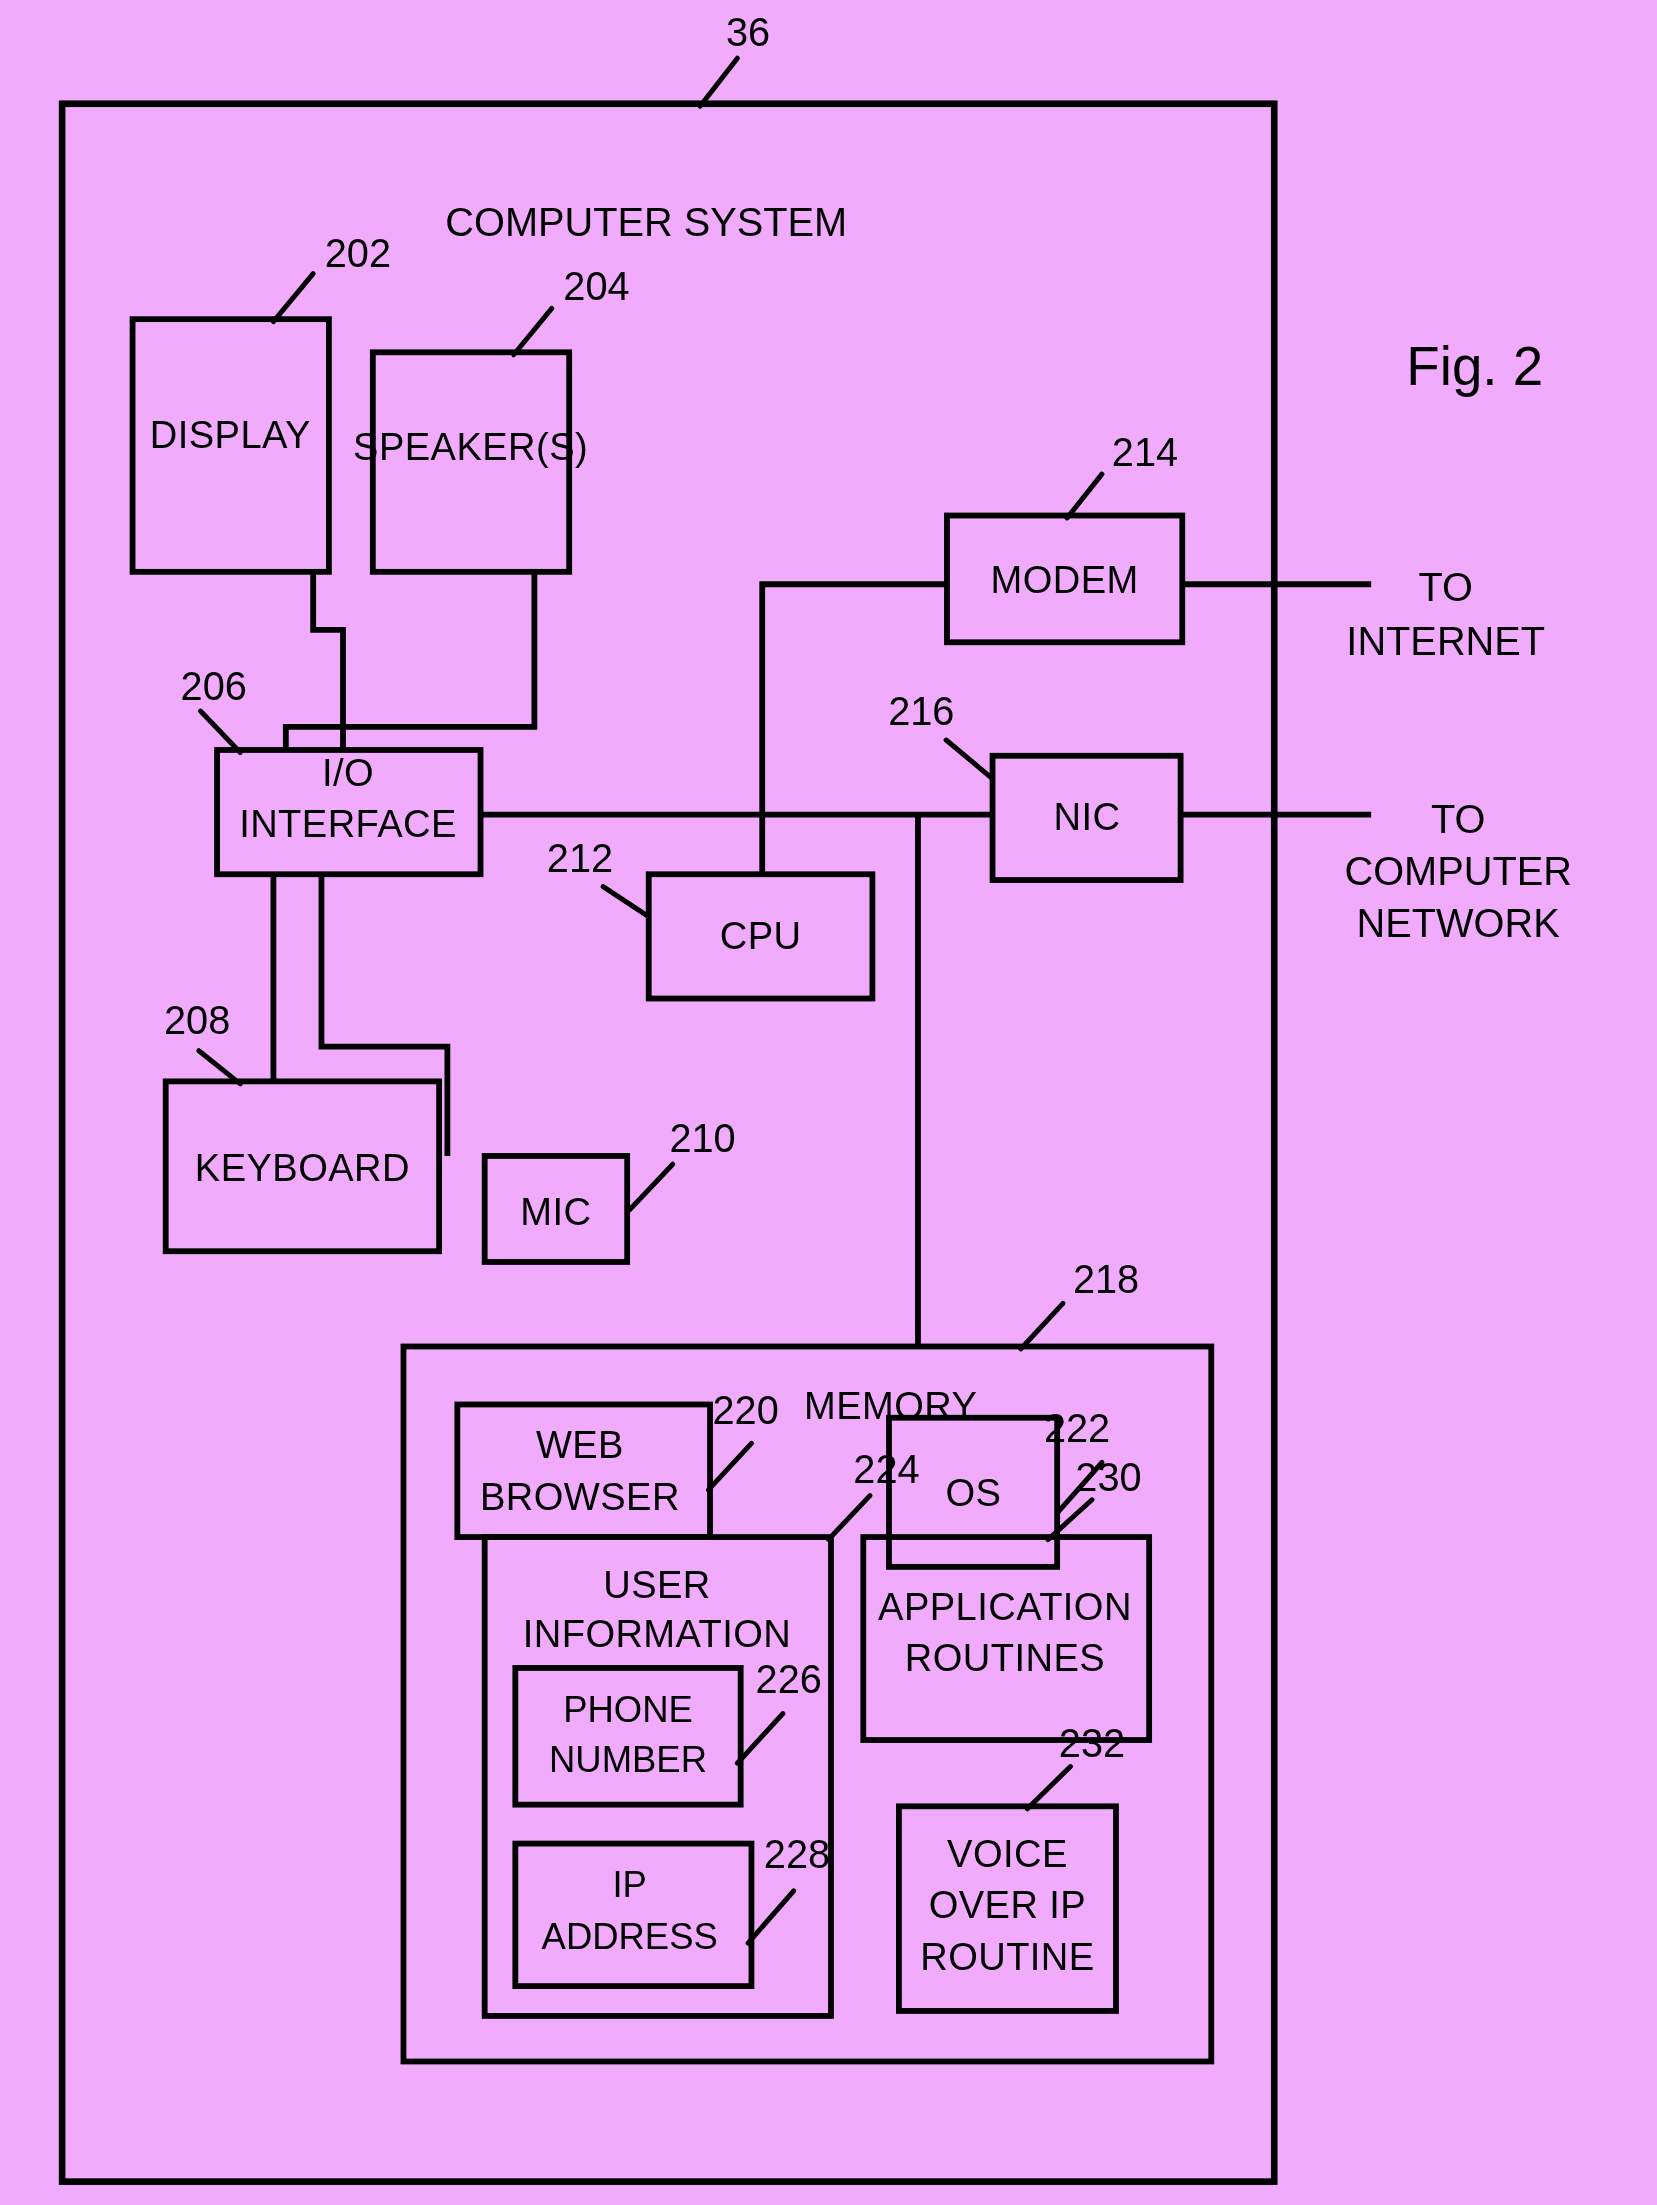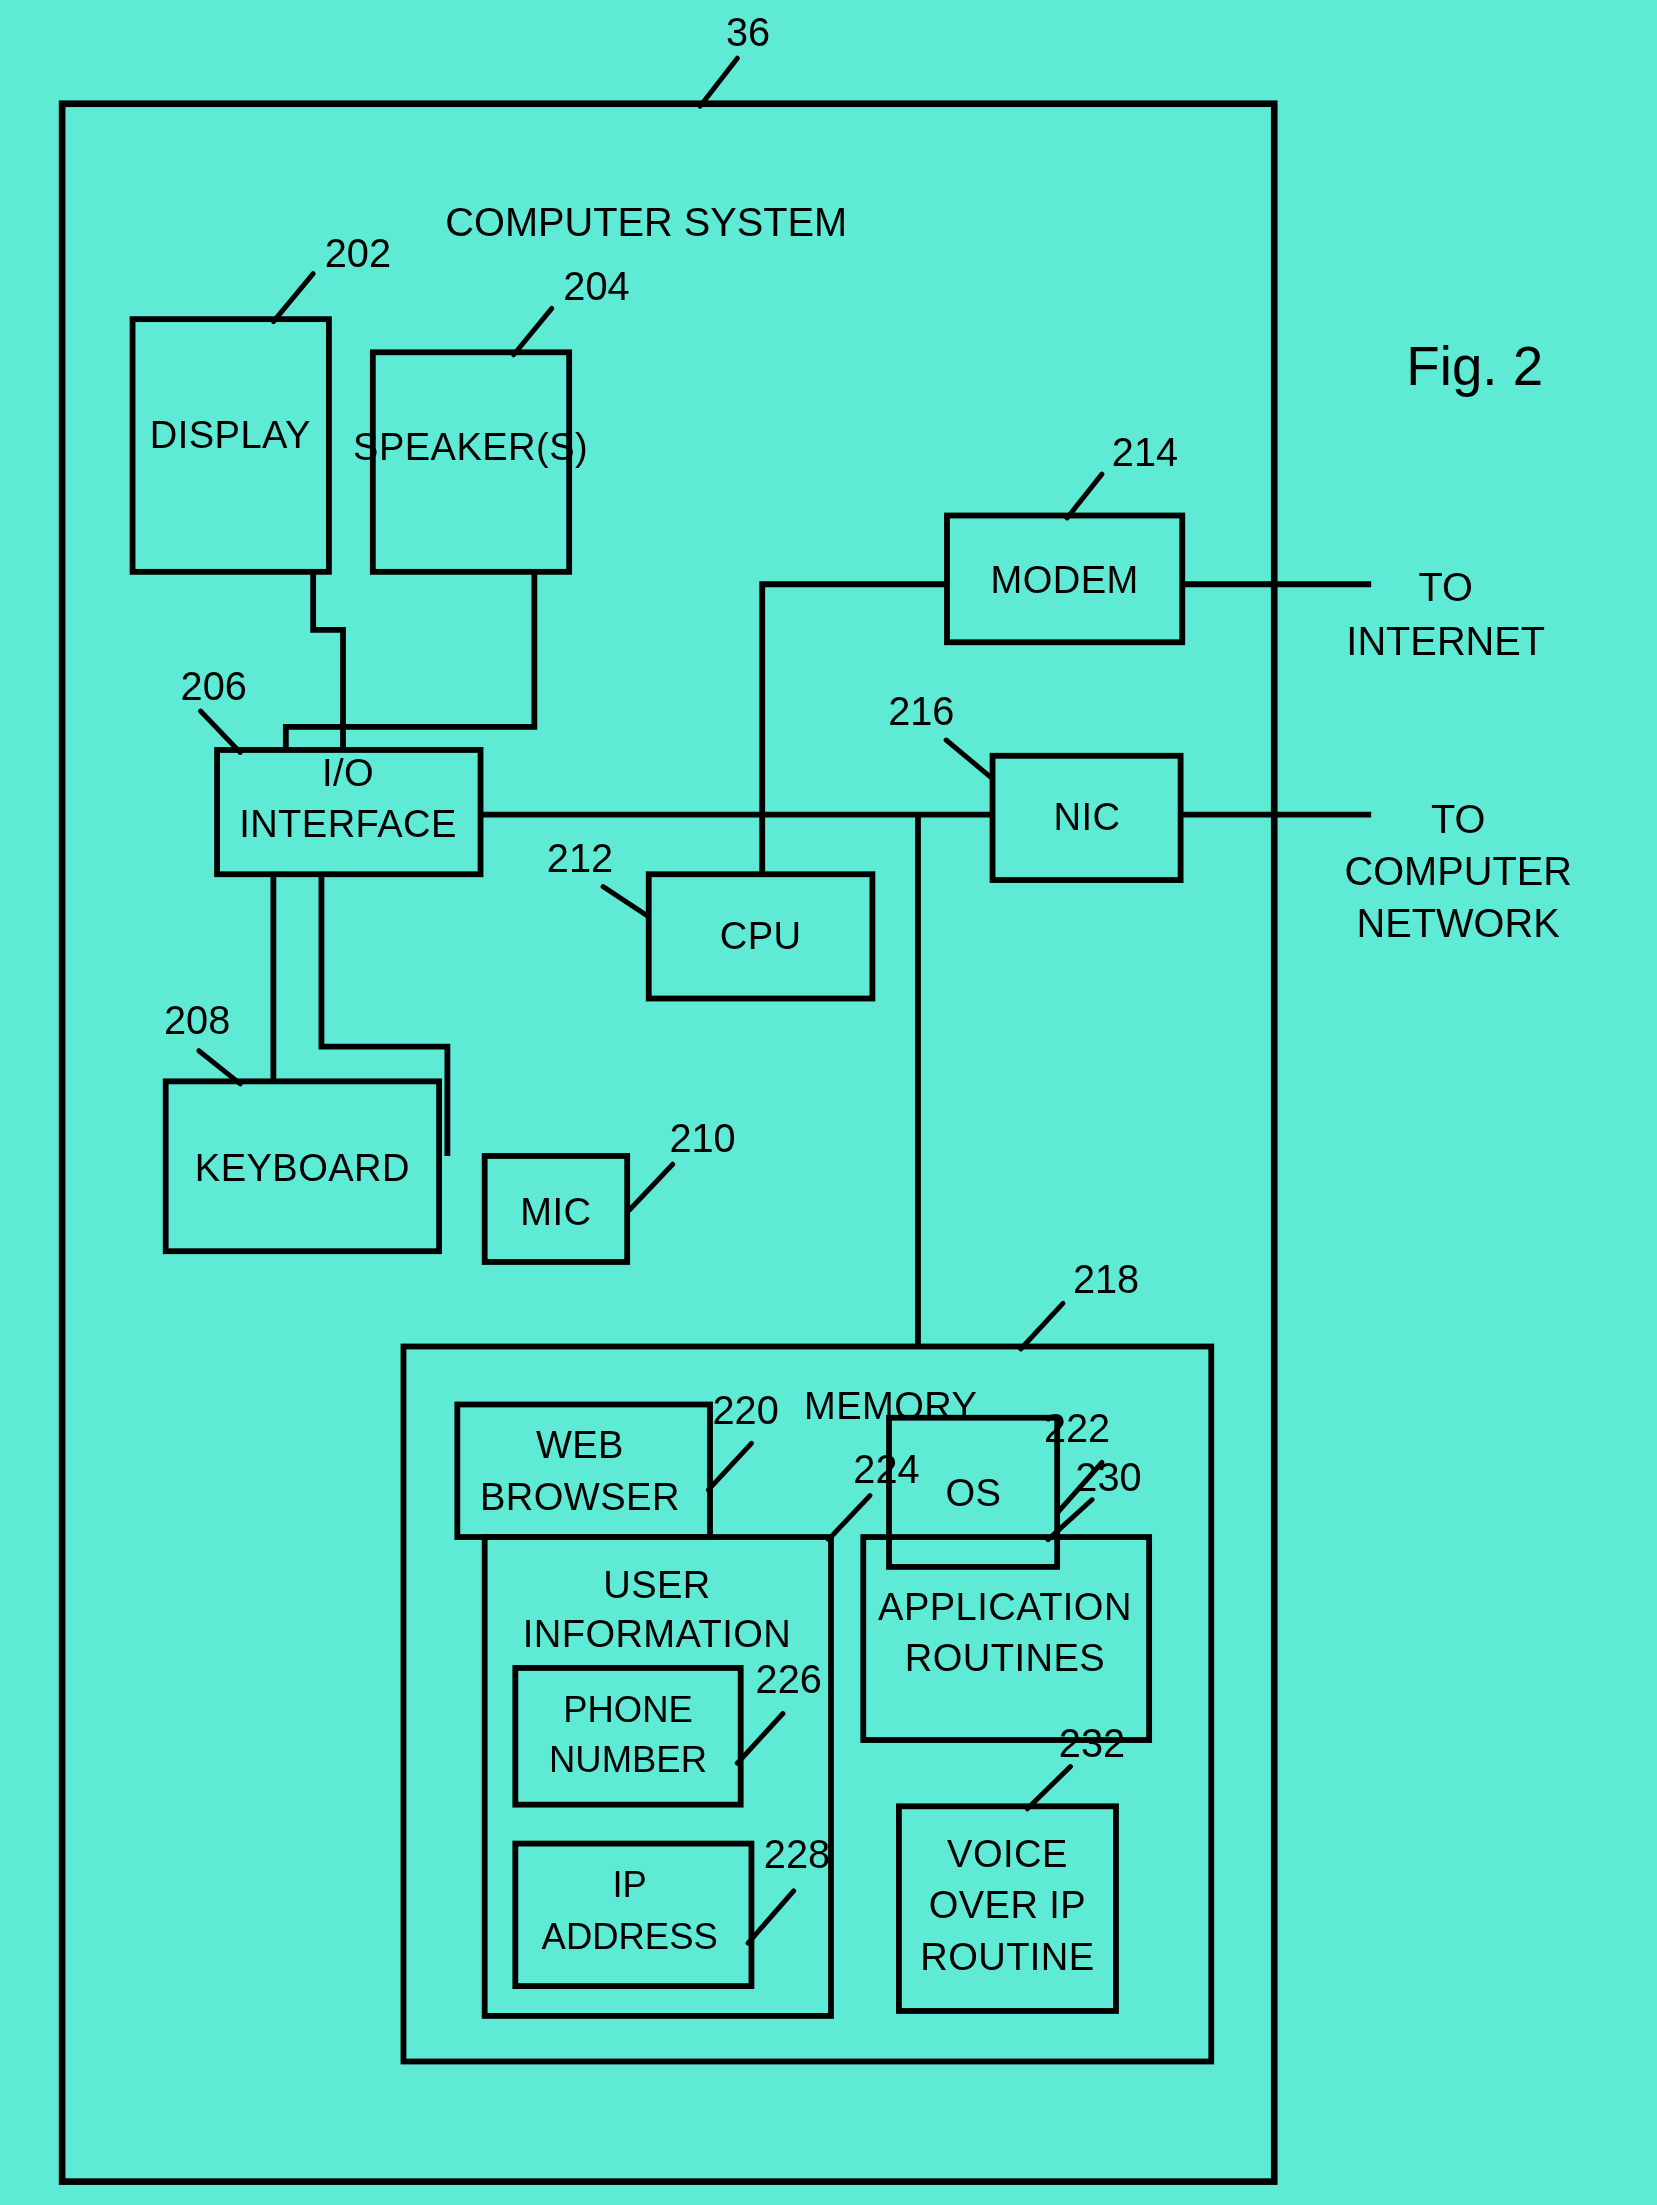--- a/index.html
+++ b/index.html
@@ -10,21 +10,21 @@
   body {
     width: 1657px;
     height: 2205px;
     font-family: "Liberation Sans", sans-serif;
     overflow: hidden;
   }
   #figure-root {
     position: relative;
     width: 1657px;
     height: 2205px;
-    background: #5eead4;
+    background: #f0abfc;
   }
   svg#diagram {
     display: block;
     width: 1657px;
     height: 2205px;
   }
   .box-rect {
     fill: none;
     stroke: #000000;
     stroke-width: 7;

